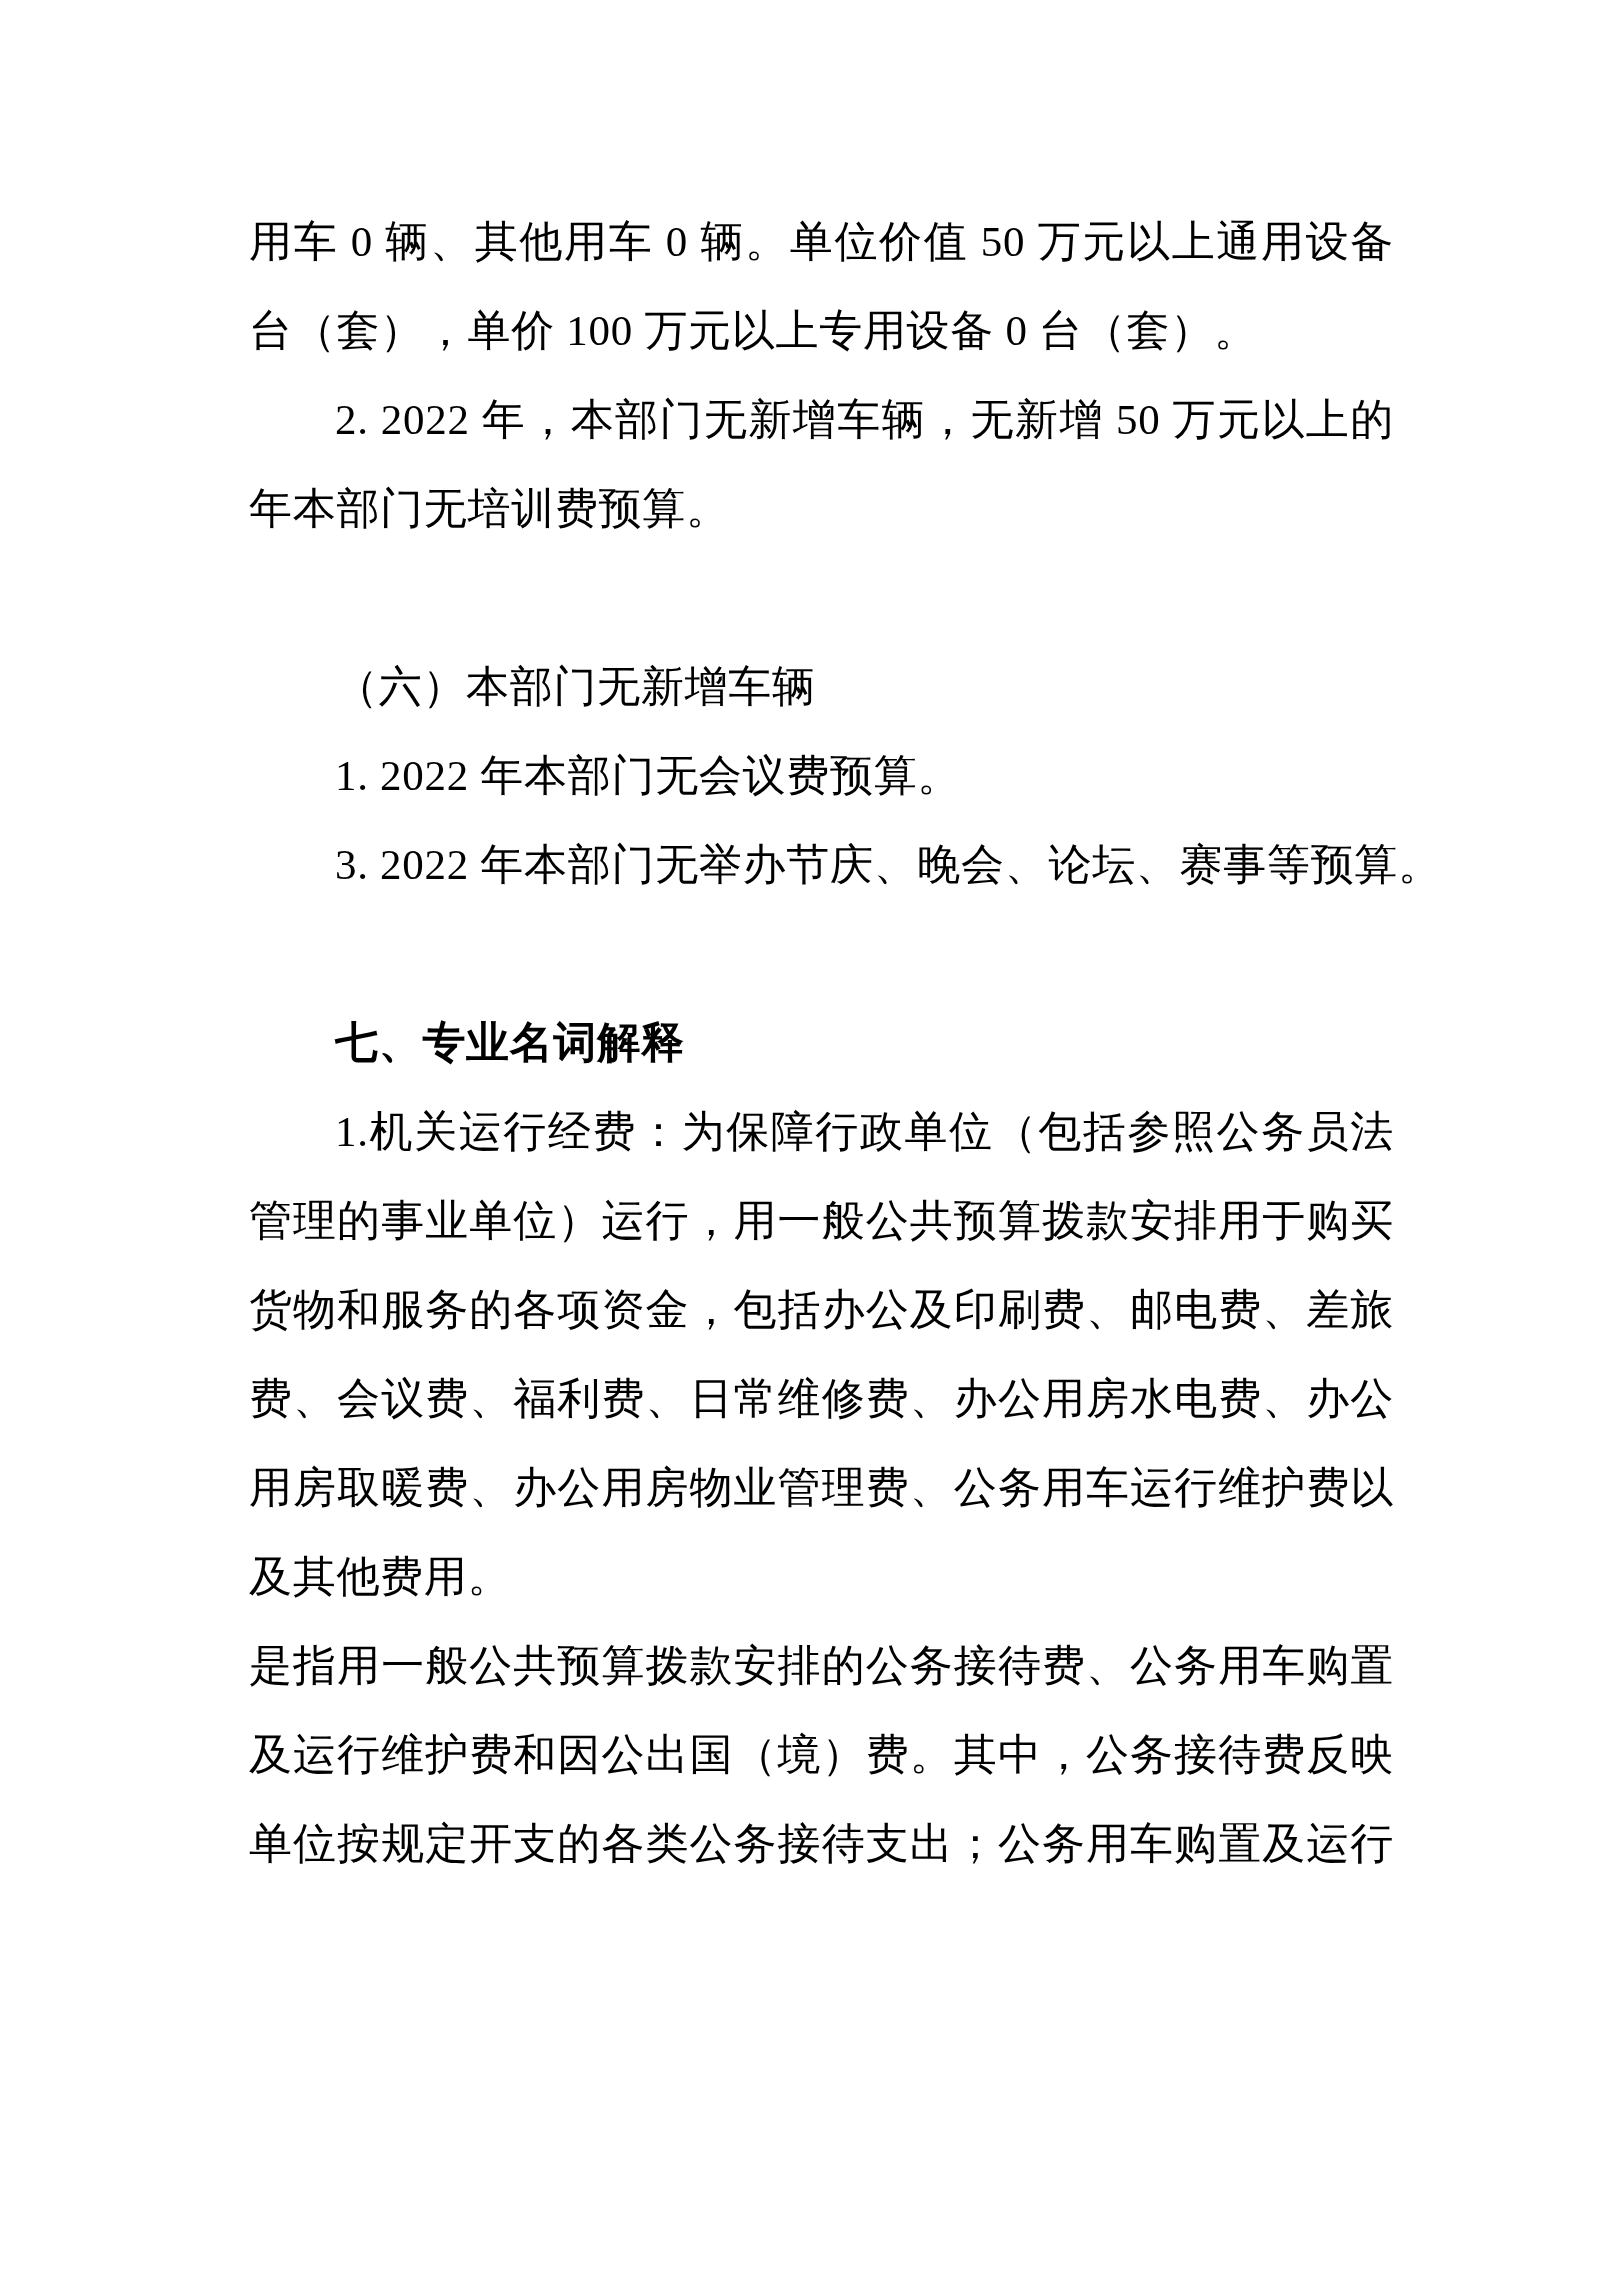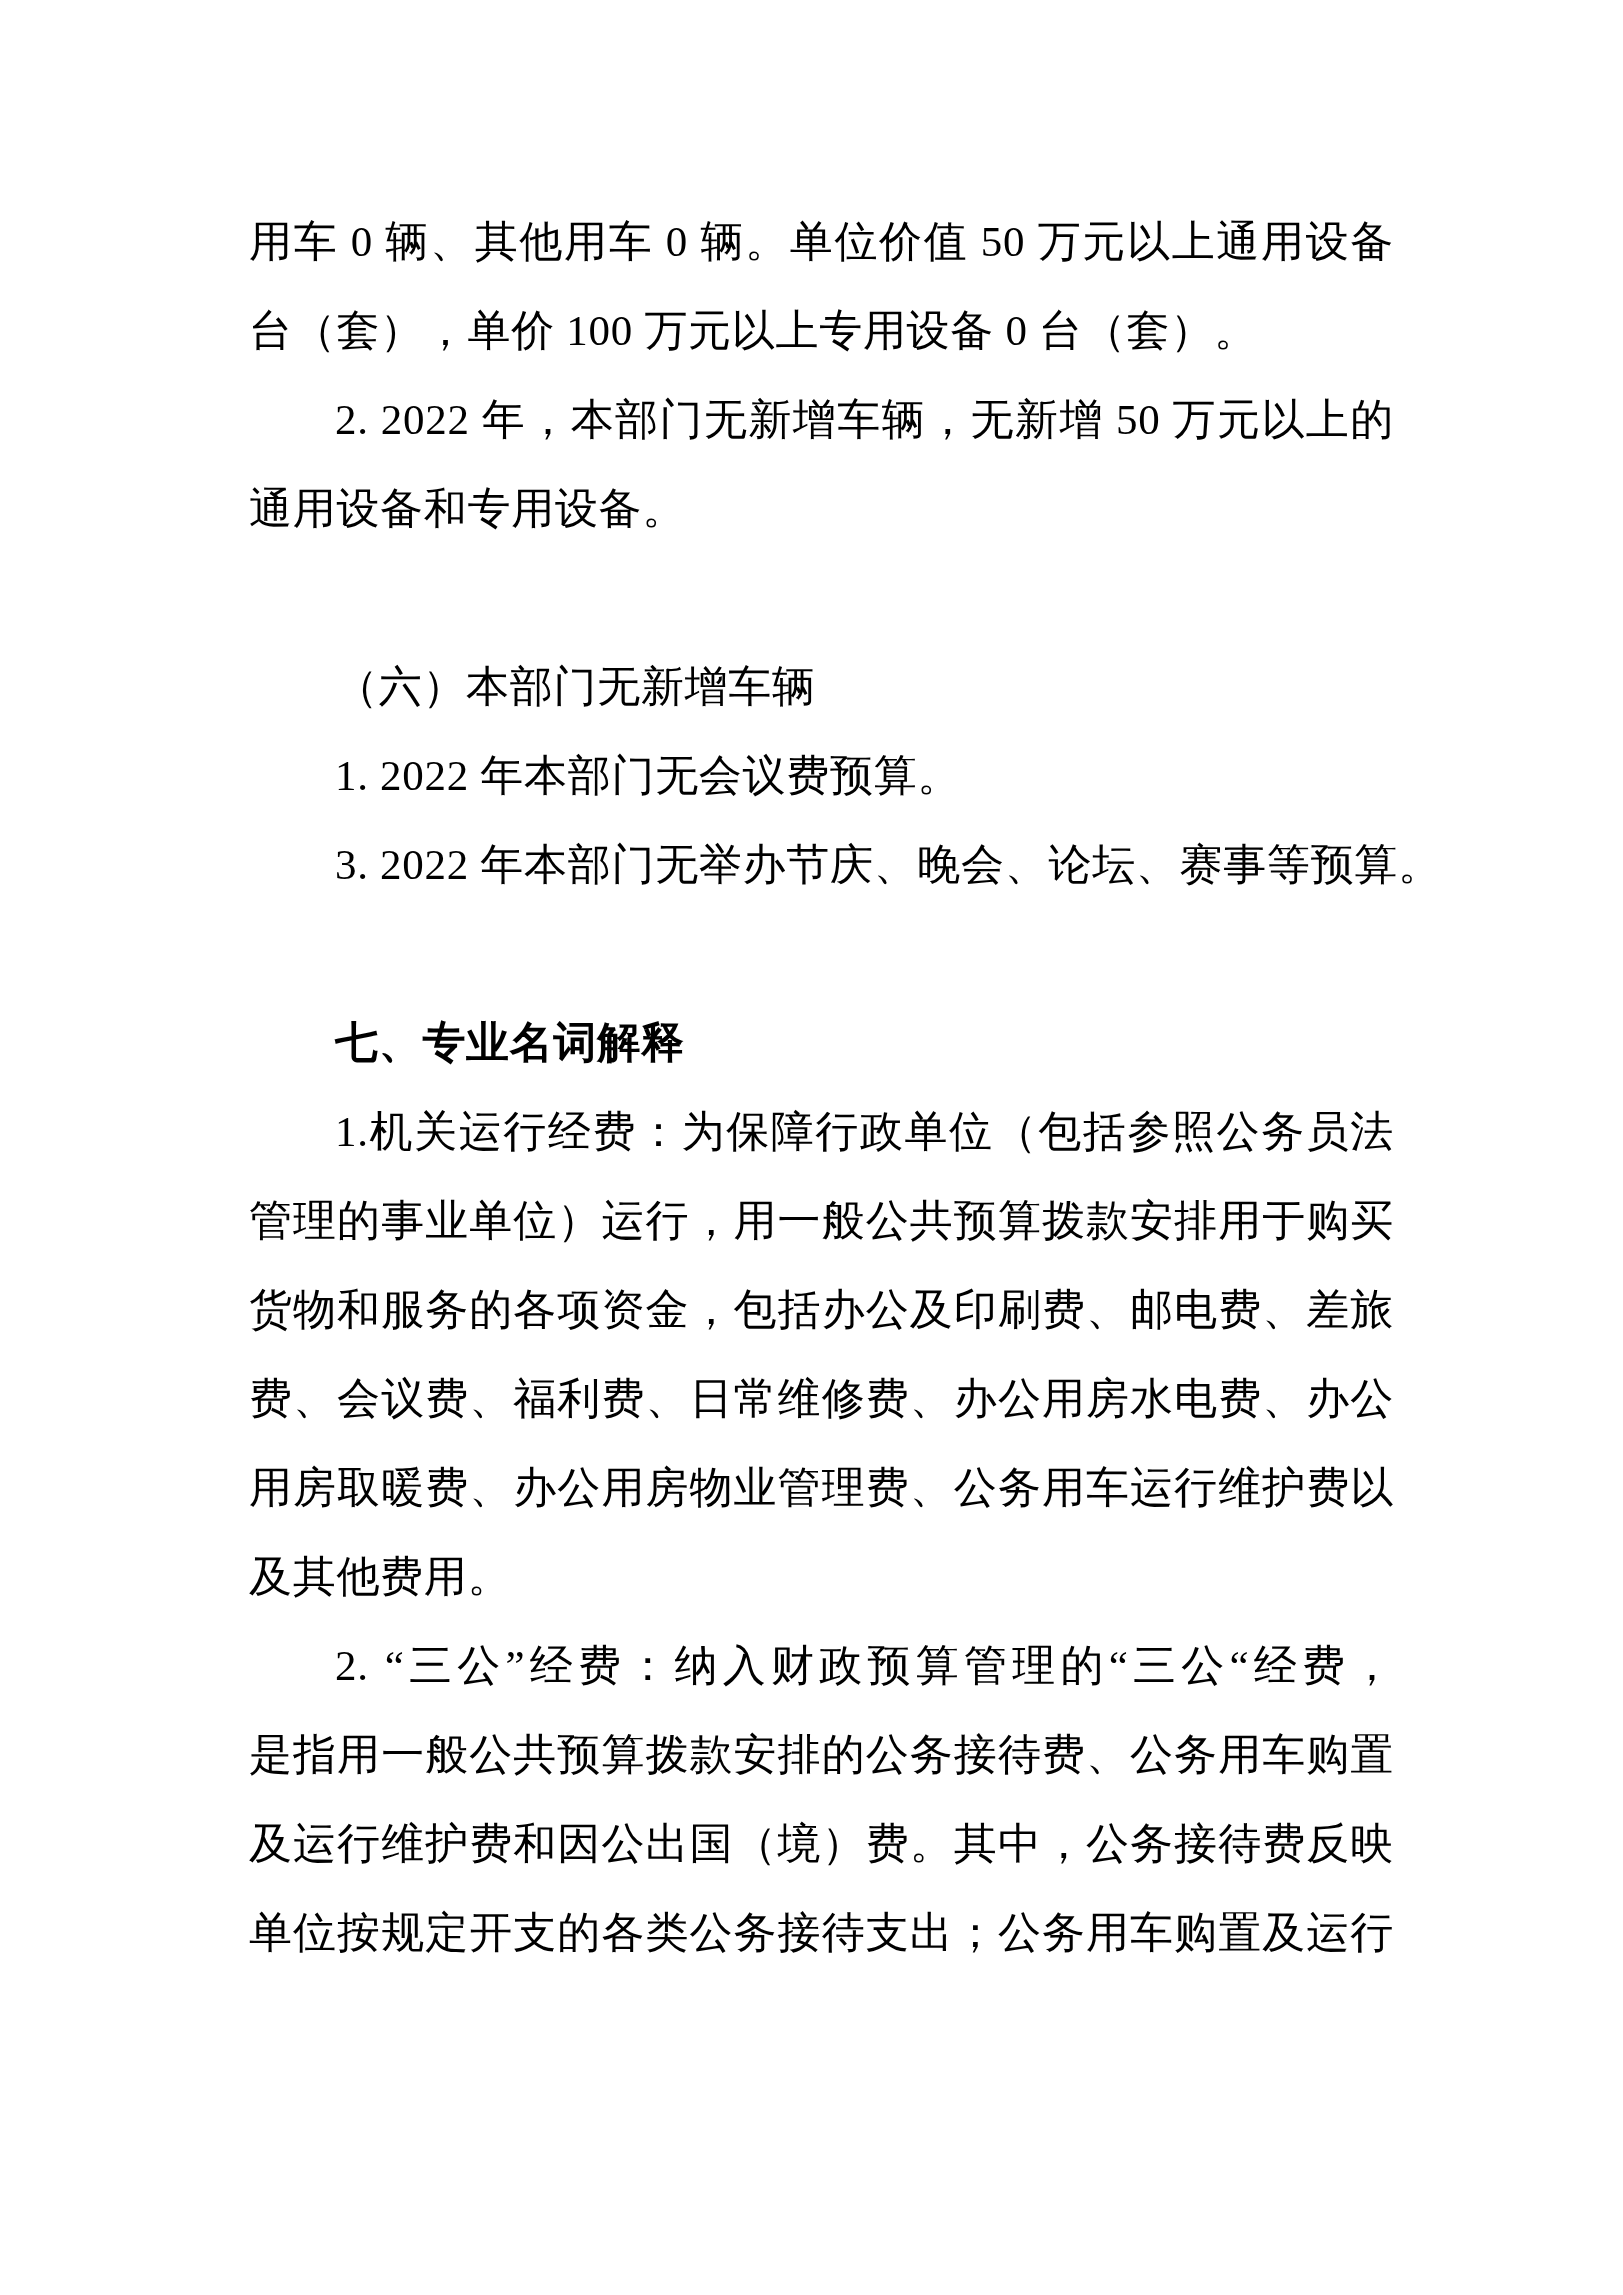--- a/index.html
+++ b/index.html
@@ -42,32 +42,31 @@
   }
 </style>
 </head>
 <body>
 
 <div class="page" style="background: rgb(255, 255, 255); color: rgb(0, 0, 0);">
   <div class="content" id="doc-content">
       <div class="line fill"><span class="seg-normal">用车 0 辆、其他用车 0 辆。单位价值 50 万元以上通用设备 2</span></div>
       <div class="line"><span class="seg-normal">台（套），单价 100 万元以上专用设备 0 台（套）。</span></div>
       <div class="line indent fill"><span class="seg-bold">2. 2022 年，本部门无新增车辆，无新增 50 万元以上的</span></div>
-      <div class="line"><span class="seg-bold">通用设备和专用设备。</span></div>
+      <div class="line"><span class="seg-bold">年本部门无培训费预算。</span></div>
       <div class="line blank"></div>
       <div class="line indent"><span class="seg-bold">（六）本部门无新增车辆</span></div>
       <div class="line indent"><span class="seg-normal">1. </span><span class="seg-bold">2022 年本部门无会议费预算。</span></div>
       <div class="line indent"><span class="seg-normal">3. </span><span class="seg-bold">2022 年本部门无举办节庆、晚会、论坛、赛事等预算。</span></div>
       <div class="line blank"></div>
       <div class="line indent"><span class="seg-heading">七、专业名词解释</span></div>
       <div class="line indent fill"><span class="seg-bold">1.机关运行经费：</span><span class="seg-normal">为保障行政单位（包括参照公务员法</span></div>
       <div class="line fill"><span class="seg-normal">管理的事业单位）运行，用一般公共预算拨款安排用于购买</span></div>
       <div class="line fill"><span class="seg-normal">货物和服务的各项资金，包括办公及印刷费、邮电费、差旅</span></div>
       <div class="line fill"><span class="seg-normal">费、会议费、福利费、日常维修费、办公用房水电费、办公</span></div>
       <div class="line fill"><span class="seg-normal">用房取暖费、办公用房物业管理费、公务用车运行维护费以</span></div>
       <div class="line"><span class="seg-normal">及其他费用。</span></div>
-      <div class="line indent fill"><span class="seg-bold">2. “三公”经费：</span><span class="seg-normal">纳入财政预算管理的“三公“经费，</span></div>
       <div class="line fill"><span class="seg-normal">是指用一般公共预算拨款安排的公务接待费、公务用车购置</span></div>
       <div class="line fill"><span class="seg-normal">及运行维护费和因公出国（境）费。其中，公务接待费反映</span></div>
       <div class="line fill"><span class="seg-normal">单位按规定开支的各类公务接待支出；公务用车购置及运行</span></div>
     </div>
 </div>
 
 
 </body></html>

